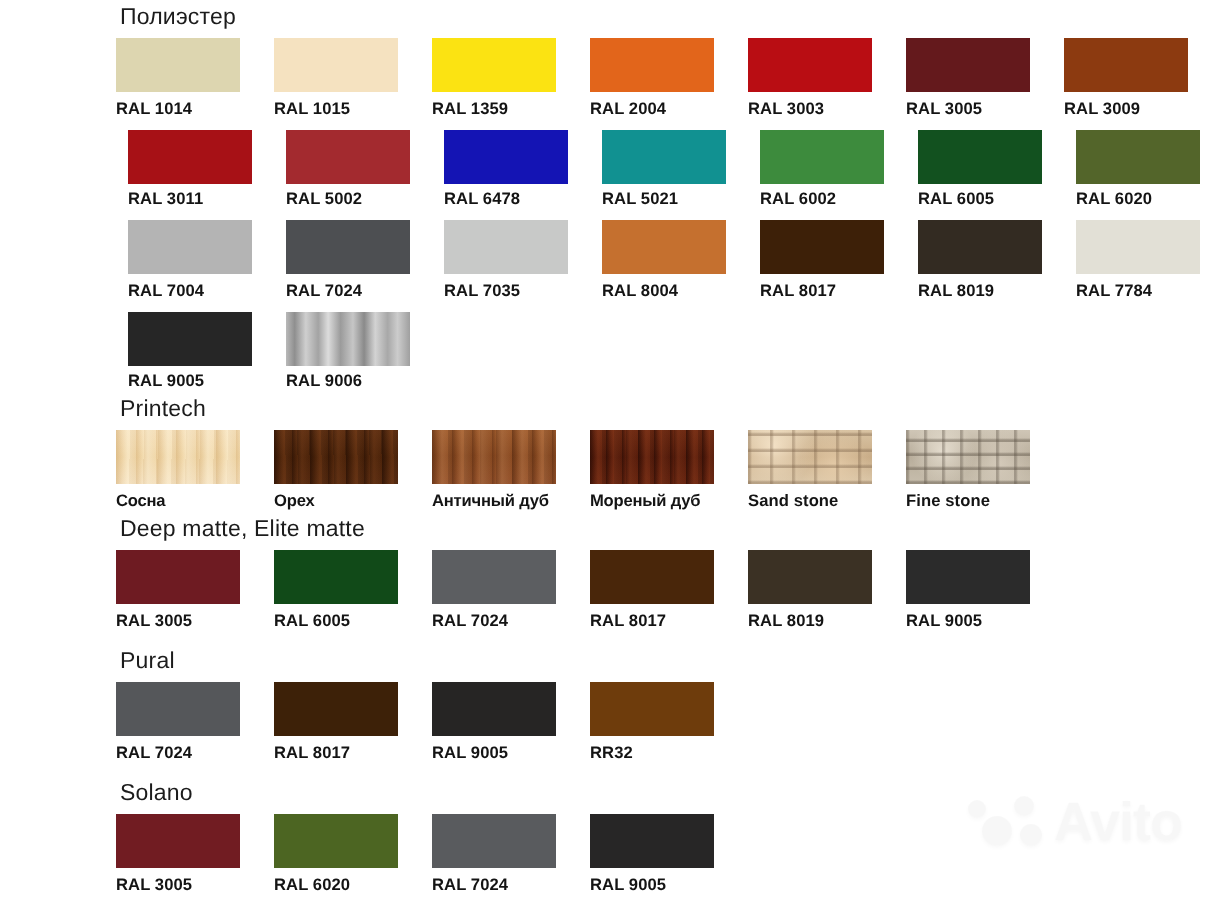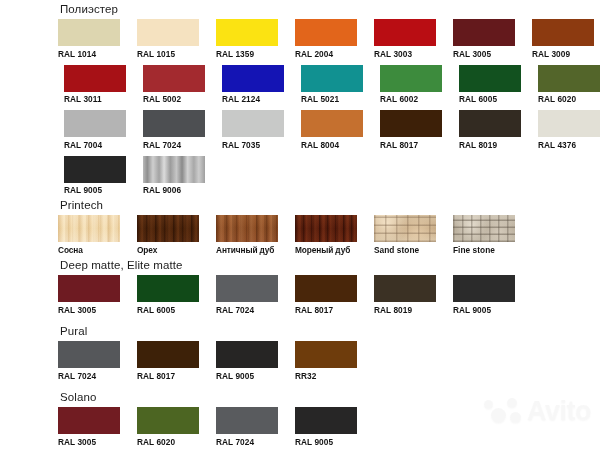--- a/index.html
+++ b/index.html
@@ -221,21 +221,21 @@
         <div class="cell">
           <div class="swatch" style="background: rgb(167, 17, 22);"></div>
           <div class="cap">RAL 3011</div>
         </div>
         <div class="cell">
           <div class="swatch" style="background: rgb(163, 42, 47);"></div>
           <div class="cap">RAL 5002</div>
         </div>
         <div class="cell">
           <div class="swatch" style="background: rgb(20, 20, 180);"></div>
-          <div class="cap">RAL 2124</div>
+          <div class="cap">RAL 6478</div>
         </div>
         <div class="cell">
           <div class="swatch" style="background: rgb(17, 145, 145);"></div>
           <div class="cap">RAL 5021</div>
         </div>
         <div class="cell">
           <div class="swatch" style="background: rgb(61, 139, 61);"></div>
           <div class="cap">RAL 6002</div>
         </div>
         <div class="cell">
@@ -267,21 +267,21 @@
         <div class="cell">
           <div class="swatch" style="background: rgb(61, 32, 8);"></div>
           <div class="cap">RAL 8017</div>
         </div>
         <div class="cell">
           <div class="swatch" style="background: rgb(51, 43, 34);"></div>
           <div class="cap">RAL 8019</div>
         </div>
         <div class="cell">
           <div class="swatch" style="background: rgb(226, 224, 214);"></div>
-          <div class="cap">RAL 4376</div>
+          <div class="cap">RAL 7784</div>
         </div>
       </div>
       <div class="row">
         <div class="cell">
           <div class="swatch" style="background: rgb(38, 38, 38);"></div>
           <div class="cap">RAL 9005</div>
         </div>
         <div class="cell">
           <div class="swatch tex-metallic"></div>
           <div class="cap">RAL 9006</div>

